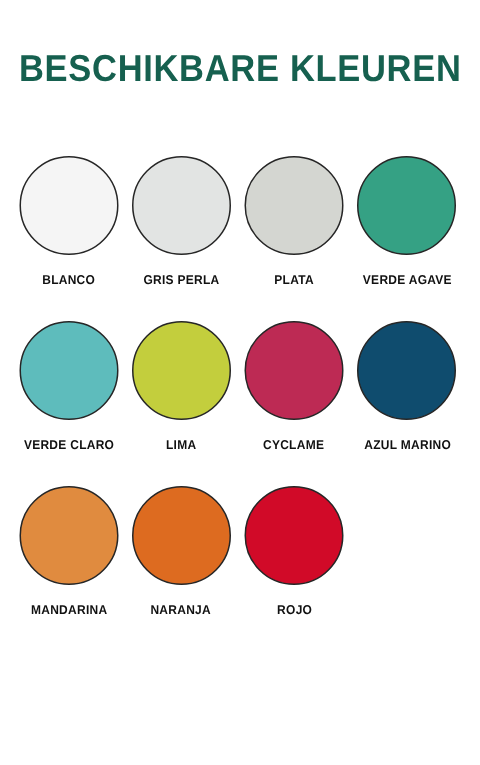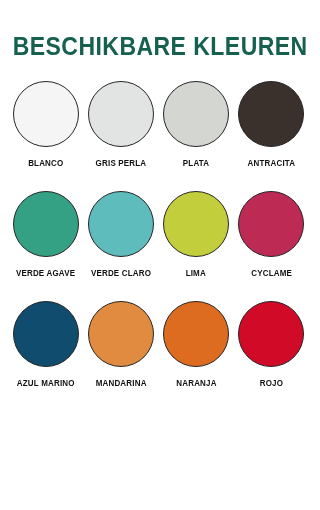--- a/index.html
+++ b/index.html
@@ -41,21 +41,21 @@
     grid-template-rows: repeat(4, 110px);
     column-gap: 0px;
     row-gap: 0px;
     padding: 0 8px;
     box-sizing: border-box;
   }
   .swatch {
     display: flex;
     flex-direction: column;
     align-items: center;
-    justify-content: flex-start;
+    justify-content: flex-end;
   }
   .swatch-disc {
     width: 66px;
     height: 66px;
     border-radius: 50%;
     border: 1px solid #262626;
     box-sizing: border-box;
   }
   .swatch-label {
     margin-top: 11px;
@@ -84,24 +84,20 @@
       </div>
       <div class="swatch">
         <div class="swatch-disc" style="background: rgb(226, 228, 227); border-color: rgb(38, 38, 38);"></div>
         <div class="swatch-label" style="color: rgb(17, 17, 17);">GRIS PERLA</div>
       </div>
       <div class="swatch">
         <div class="swatch-disc" style="background: rgb(212, 214, 209); border-color: rgb(38, 38, 38);"></div>
         <div class="swatch-label" style="color: rgb(17, 17, 17);">PLATA</div>
       </div>
       <div class="swatch">
-        <div class="swatch-disc" style="background: rgb(58, 48, 44); border-color: rgb(38, 38, 38);"></div>
-        <div class="swatch-label" style="color: rgb(17, 17, 17);">ANTRACITA</div>
-      </div>
-      <div class="swatch">
         <div class="swatch-disc" style="background: rgb(53, 161, 132); border-color: rgb(38, 38, 38);"></div>
         <div class="swatch-label" style="color: rgb(17, 17, 17);">VERDE AGAVE</div>
       </div>
       <div class="swatch">
         <div class="swatch-disc" style="background: rgb(94, 188, 188); border-color: rgb(38, 38, 38);"></div>
         <div class="swatch-label" style="color: rgb(17, 17, 17);">VERDE CLARO</div>
       </div>
       <div class="swatch">
         <div class="swatch-disc" style="background: rgb(195, 206, 61); border-color: rgb(38, 38, 38);"></div>
         <div class="swatch-label" style="color: rgb(17, 17, 17);">LIMA</div>

